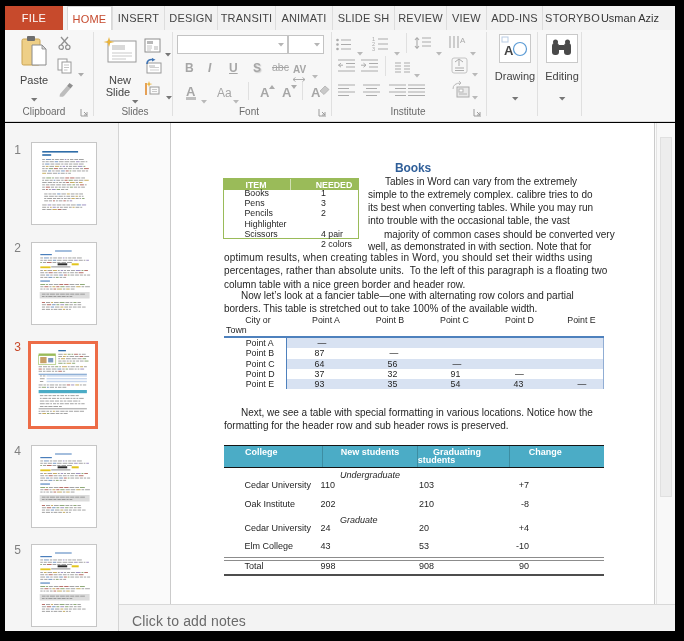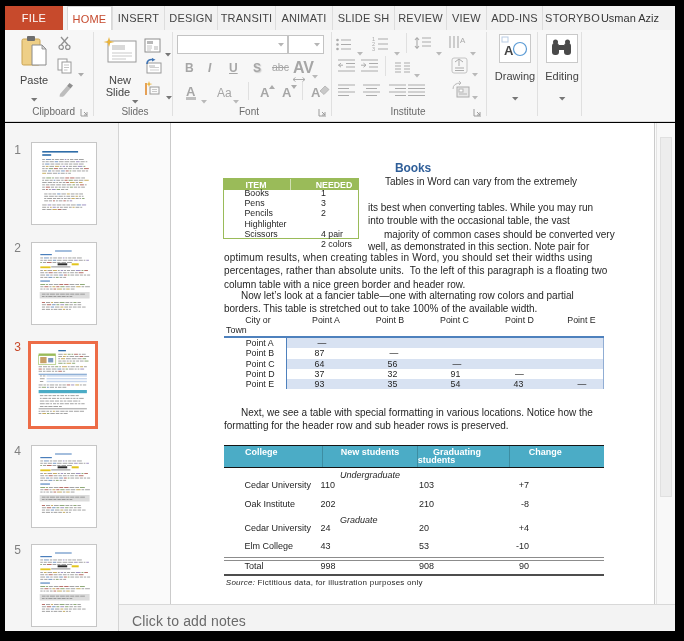--- a/index.html
+++ b/index.html
@@ -128,21 +128,21 @@
     <svg width="7" height="4">
         <path d="M0 0 l3 3.4 L6 0 z" fill="#ABABAB"></path>
       </svg>
   </span>
   <span class="abs" style="left:53px;top:52px;">
     <svg width="17" height="16">
       <path d="M2 12 L9 4 l3.5 2.5 L6 14 q-2 1.4 -4.5 .5 z" fill="#BDBDBD"></path>
       <path d="M9 4 l2.5-3 3.5 2.5 -2.5 3 z" fill="#8F8F8F"></path>
     </svg>
   </span>
-  <div class="glabel abs" style="left:8px;width:62px;text-align:right;">Clipboard</div>
+  <div class="glabel abs" style="left:8px;width:62px;">Clipboard</div>
   <span class="launcher abs" style="left:75px;">
     <svg width="9" height="9">
         <path d="M1 1 v7 h7" fill="none" stroke="#9B9B9B"></path>
         <path d="M4 4 l3 3 M7 4 v3 h-3" stroke="#9B9B9B" fill="none"></path>
       </svg>
   </span>
   <div class="gsep abs" style="left:88px;"></div>
 
   <div class="abs" style="left:94px;top:4px;width:42px;height:68px;">
     <span class="abs" style="left:3px;top:3px;">
@@ -216,21 +216,21 @@
           <path d="M0 0 l3 3.4 L6 0 z" fill="#B5B5B5"></path>
         </svg>
       </span>
   </div>
   <span class="ficon abs" style="left:180px;top:31px;">B</span>
   <span class="ficon abs" style="left:203px;top:31px;font-style:italic;">I</span>
   <span class="ficon abs" style="left:224px;top:31px;text-decoration:underline;">U</span>
   <span class="ficon abs" style="left:248px;top:31px;text-shadow:1px 1px 1px #D0D0D0;">S</span>
   <span class="ficon abs" style="left:267px;top:31px;font-weight:normal;font-size:10.5px;text-decoration:line-through;">abc</span>
   <span class="abs" style="left:288px;top:29px;">
-    <span class="ficon" style="font-size:16px;">AV</span>
+    <span class="ficon" style="font-size:10px;">AV</span>
     <svg width="14" height="5" style="display:block;margin-top:0px;">
       <path d="M0 2.5 h12 M0 2.5 l2.5-2 M0 2.5 l2.5 2 M12 2.5 l-2.5-2 M12 2.5 l-2.5 2" stroke="#ABABAB" fill="none"></path>
     </svg>
   </span>
   <span class="abs" style="left:307px;top:35px;">
     <svg width="7" height="4">
         <path d="M0 0 l3 3.4 L6 0 z" fill="#B9B9B9"></path>
       </svg>
   </span>
   <span class="ficon abs" style="left:181px;top:54px;font-size:13px;">
@@ -1309,24 +1309,25 @@
     <div class="t cells" style="left:73.5px;top:76.3px;">Pens</div>
     <div class="t cells" style="left:150px;top:76.3px;">3</div>
     <div class="t cells" style="left:73.5px;top:86.4px;">Pencils</div>
     <div class="t cells" style="left:150px;top:86.4px;">2</div>
     <div class="t cells" style="left:73.5px;top:96.5px;">Highlighter</div>
     <div class="t cells" style="left:150px;top:106px;margin-top:11px;">2 colors</div>
     <div class="t cells" style="left:73.5px;top:106.6px;">Scissors</div>
     <div class="t cells" style="left:150px;top:106.6px;">4 pair</div>
 
     <div class="t body10" style="left:214px;top:53.5px;">Tables in Word can vary from the extremely</div>
+    <div class="t body10" style="left:197px;top:66.6px;">simple to the extremely complex. calibre tries to do</div>
     <div class="t body10" style="left:197px;top:79.7px;">its best when converting tables. While you may run</div>
     <div class="t body10" style="left:197px;top:92.8px;">into trouble with the occasional table, the vast</div>
     <div class="t body10" style="left:197px;top:106.6px;padding-left:16px;">majority of common cases should be converted very</div>
-    <div class="t body10" style="left:197px;top:119px;">well, as demonstrated in this section. Note pair for</div>
+    <div class="t body10" style="left:197px;top:119px;">well, as demonstrated in with section. Note that for</div>
 
     <div class="t body10" style="left:53px;top:129.5px;letter-spacing:0.17px;">optimum results, when creating tables in Word, you should set their widths using</div>
     <div class="t body10" style="left:53px;top:156.7px;">column table with a nice green border and header row.</div>
     <div class="t body10" style="left:53px;top:143.1px;letter-spacing:0.1px;">percentages, rather than absolute units.  To the left of this paragraph is a floating two</div>
     <div class="t body10" style="left:70px;top:167.5px;">Now let’s look at a fancier table—one with alternating row colors and partial</div>
     <div class="t body10" style="left:53px;top:181.1px;">borders. This table is stretched out to take 100% of the available width.</div>
 
     <div class="t cells" style="left:74.2px;top:192.6px;">City or</div>
     <div class="t cells" style="left:55.1px;top:203px;">Town</div>
     <div class="t cells ctr" style="left:155px;top:192.6px;">Point A</div>
@@ -1393,21 +1394,20 @@
     <div class="t trow" style="left:73.6px;top:417.8px;">Elm College</div>
     <div class="t trow" style="left:149.6px;top:417.8px;">43</div>
     <div class="t trow" style="left:248px;top:417.8px;">53</div>
     <div class="t trow" style="left:330px;top:417.8px;width:28px;text-align:right;">-10</div>
     <div id="dblrule" class="abs"></div>
     <div class="t trow" style="left:73.6px;top:437.7px;">Total</div>
     <div class="t trow" style="left:149.6px;top:437.7px;">998</div>
     <div class="t trow" style="left:248px;top:437.7px;">908</div>
     <div class="t trow" style="left:330px;top:437.7px;width:28px;text-align:right;">90</div>
     <div id="botrule" class="abs"></div>
-    <div id="srcnote" class="t" style="left:54.8px;top:455px;"><i>Source:</i><span> Fictitious data, for illustration purposes only</span></div>
   </div>
 
   <div id="scrollbar" class="abs">
     <div id="scrollthumb" class="abs"></div>
   </div>
 
   <div id="notespane" class="abs">
     <div class="txt">Click to add notes</div>
   </div>
 </div>

